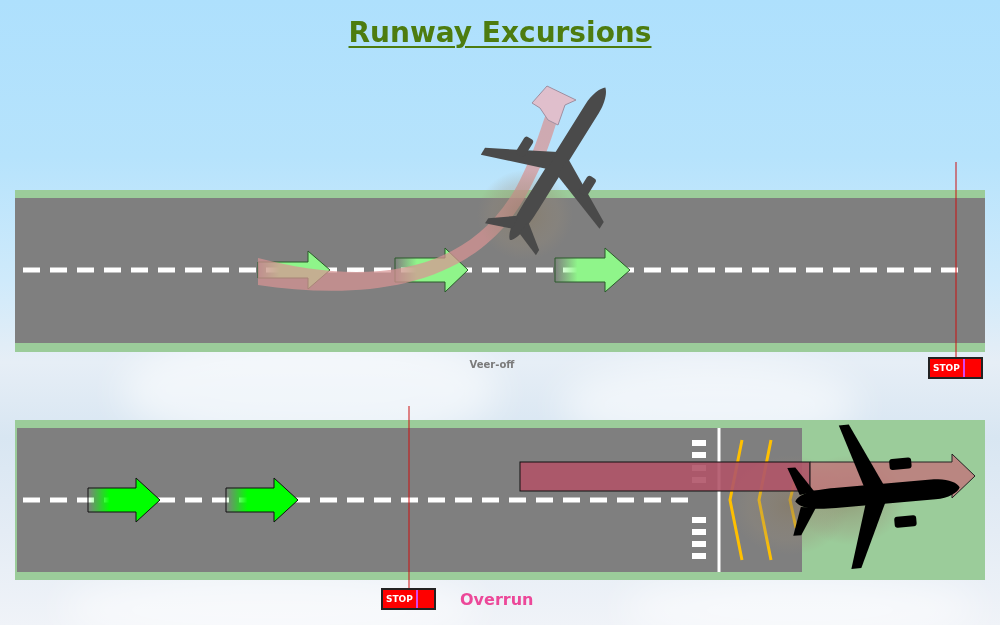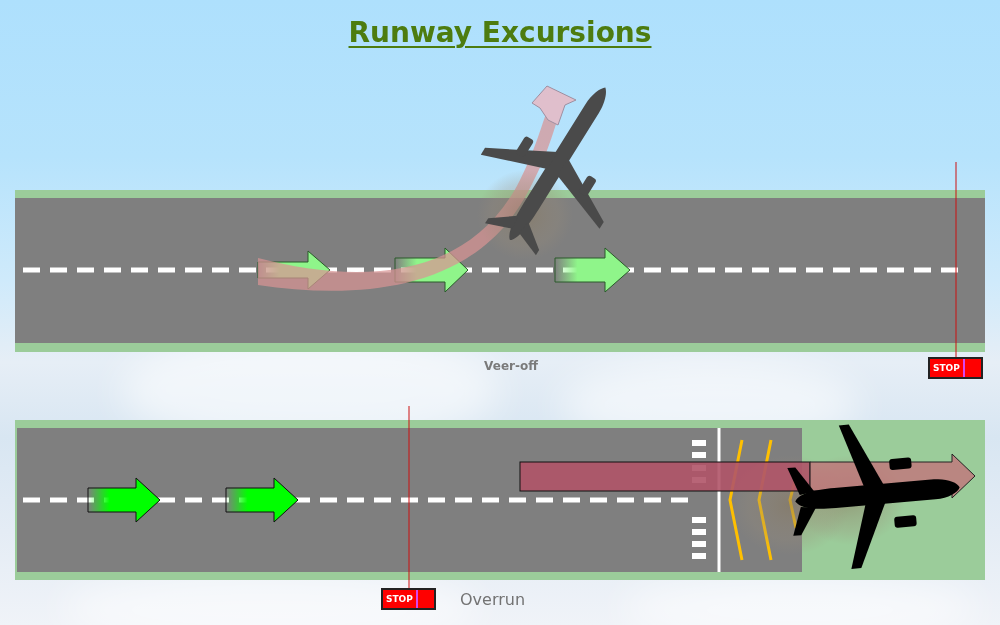--- a/index.html
+++ b/index.html
@@ -9,26 +9,26 @@
     background: linear-gradient(180deg, #aee0fd 0%, #b6e3fc 25%, #cfeafb 45%, #e6eef6 58%, #d8e6f2 70%, #e4ecf5 85%, #f0f3f8 100%);
   }
   .cloud { position: absolute; border-radius: 50%; background: rgba(255,255,255,0.55); filter: blur(18px); }
   .title {
     position: absolute; left: 0; width: 1000px; top: 16px; text-align: center;
     font-size: 28px; font-weight: bold; color: #4d7c0f; text-decoration: underline;
     text-decoration-thickness: 2px; text-underline-offset: 4px;
   }
   .scene { position: absolute; left: 0; top: 0; width: 1000px; height: 625px; }
   .label-veer {
-    position: absolute; left: 431px; width: 160px; top: 359px; text-align: center;
-    font-size: 12px; font-weight: bold; color: #7a7a7a;
+    position: absolute; left: 412px; width: 160px; top: 359px; text-align: center;
+    font-size: 10px; font-weight: bold; color: #7a7a7a;
   }
   .label-overrun {
     position: absolute; left: 460px; top: 590px;
-    font-size: 16px; font-weight: normal; color: #737373;
+    font-size: 16px; font-weight: bold; color: #ec4899;
   }
   .stop-sign {
     position: absolute; height: 18px; display: flex; border: 2px solid #222; background: #d946ef; gap: 2px;
   }
   .stop-sign .stop-text {
     background: #f00; color: #fff; font-size: 9px; font-weight: bold; line-height: 18px;
     padding: 0 3px; font-family: "DejaVu Sans", sans-serif;
   }
   .stop-sign .stop-block { background: #f00; width: 16px; }
 </style>

